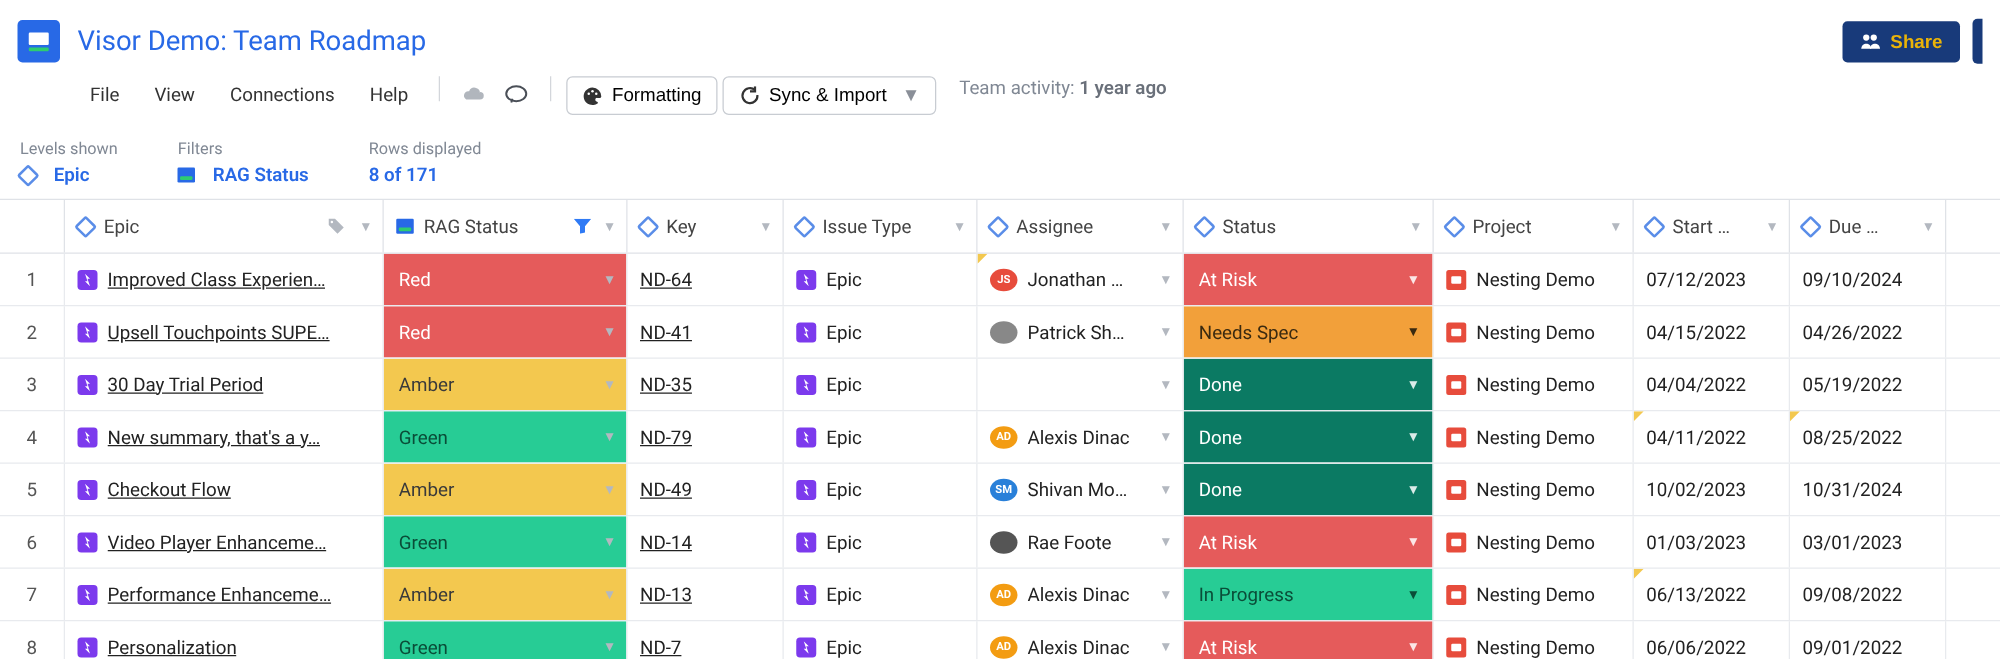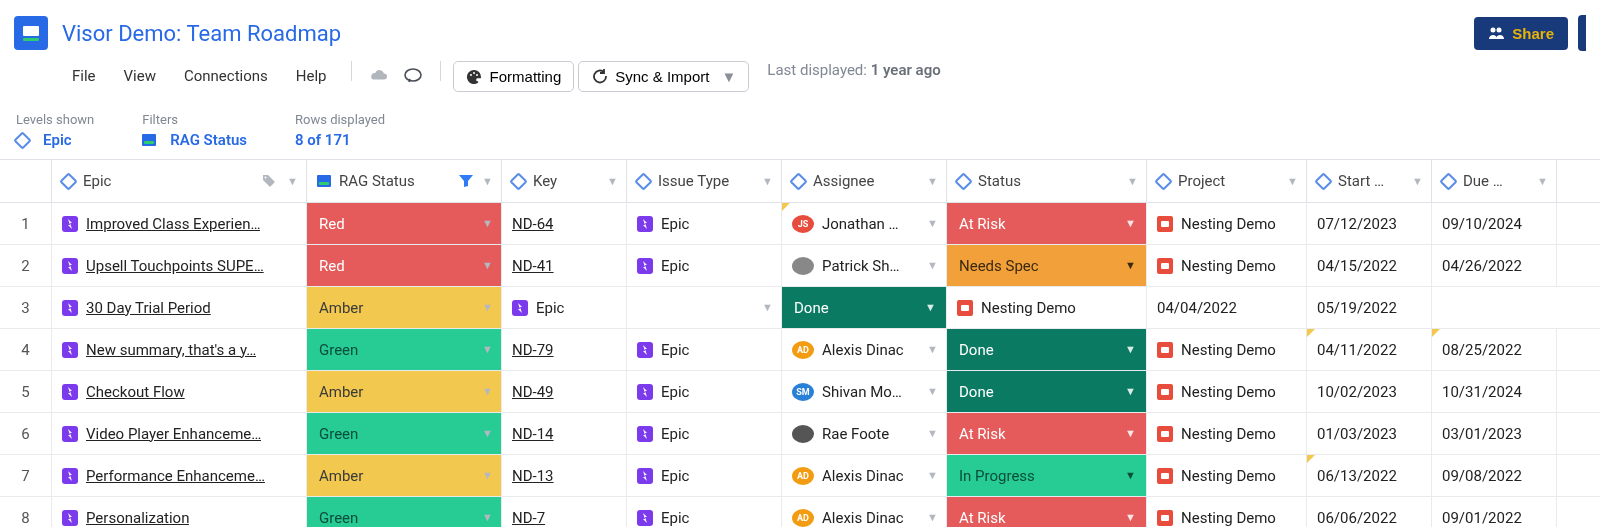--- a/index.html
+++ b/index.html
@@ -141,21 +141,21 @@
   </button>
   <button class="pill-btn">
     <svg width="16" height="16" viewBox="0 0 16 16" fill="none" stroke="#333" stroke-width="1.8">
         <path d="M13 3a6 6 0 1 0 2 4"></path>
         <path d="M13 0v4h-4"></path>
       </svg>
     <span>Sync &amp; Import</span>
     <span class="dd">▼</span>
   </button>
   <div class="activity">
-    <span>Last displayed:</span>
+    <span>Team activity:</span>
     <b>1 year ago</b>
   </div>
 </div>
 
 <div class="filterbar">
   <div class="filter-block">
     <div class="lbl">Levels shown</div>
     <div class="val">
         <span class="diamond"></span>
         <span>Epic</span>
@@ -355,20 +355,23 @@
           </span>
     <span class="epic-link ellip">30 Day Trial Period</span>
   </div>
         <div class="cell rag-cell">
     <div class="rag-pill rag-amber">
             <span>Amber</span>
             <span class="dd">▼</span>
           </div>
   </div>
         <div class="cell">
+          <a class="key-link">ND-35</a>
+        </div>
+        <div class="cell">
     <span class="epic-ic">
             <svg width="10" height="10" viewBox="0 0 10 10" fill="#fff">
               <path d="M3 0l4 4-2 0 2 6-4-4 2 0z"></path>
             </svg>
           </span>
     <span style="margin-left:8px">Epic</span>
   </div>
         <div class="cell assignee-cell">
 
     <span class="dd">▼</span>

